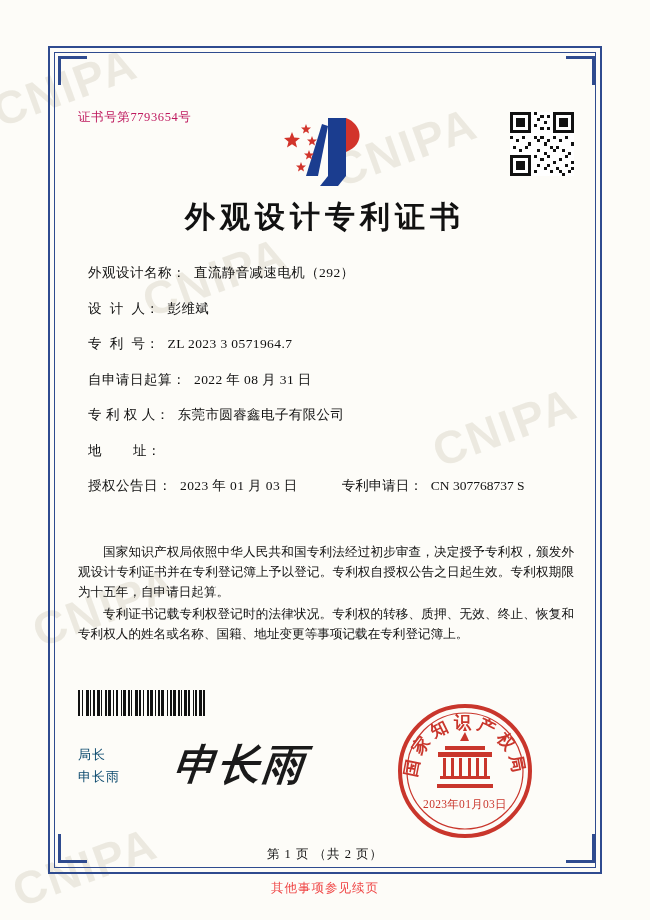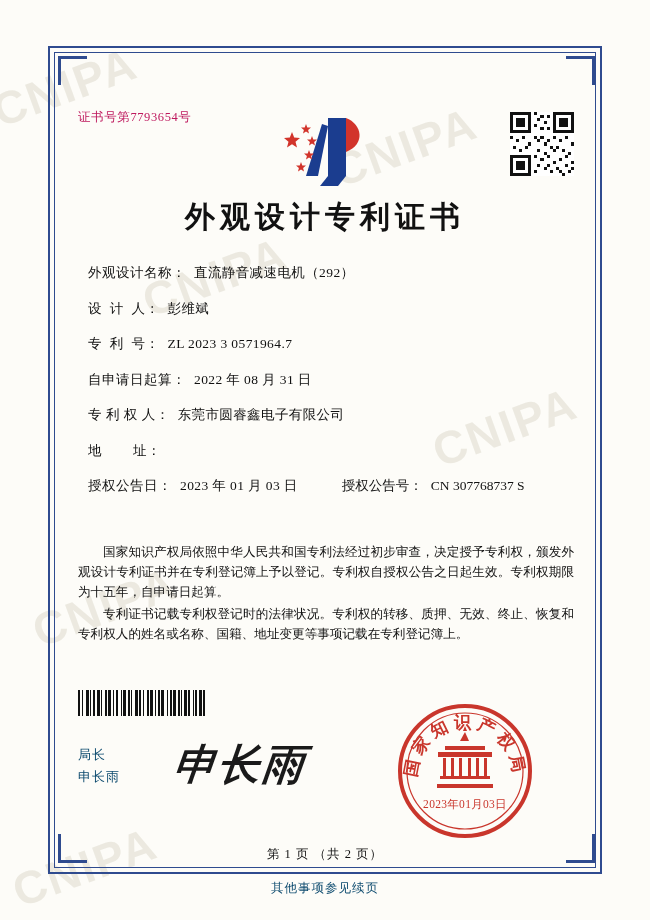--- a/index.html
+++ b/index.html
@@ -235,21 +235,21 @@
     letter-spacing: 1px;
   }
 
   .footer-note {
     position: absolute;
     left: 0;
     top: 880px;
     width: 650px;
     text-align: center;
     font-size: 12.5px;
-    color: #0c4a6e;
+    color: #ef4444;
     letter-spacing: 1px;
     z-index: 6;
   }
 </style>
 </head>
 <body>
 
 <div class="wm-layer">
   <div class="wm" style="left:-10px; top:60px; font-size:46px;">CNIPA</div>
   <div class="wm" style="left:330px; top:120px; font-size:46px;">CNIPA</div>
@@ -380,21 +380,21 @@
     <div class="field-row">
       <span class="field-label">专 利 权 人：</span>
       <span class="field-value">东莞市圆睿鑫电子有限公司</span>
     </div>
     <div class="field-row">
       <span class="field-label">地        址：</span>
     </div>
     <div class="field-row split">
       <span class="field-label">授权公告日：</span>
       <span class="field-value">2023 年 01 月 03 日</span>
-      <span class="sub-label">授权公告号：</span>
+      <span class="sub-label">专利申请日：</span>
       <span class="sub-value">CN 307768737 S</span>
     </div>
   </div>
 
   <div class="paras">
     <p>国家知识产权局依照中华人民共和国专利法经过初步审查，决定授予专利权，颁发外观设计专利证书并在专利登记簿上予以登记。专利权自授权公告之日起生效。专利权期限为十五年，自申请日起算。</p>
     <p>专利证书记载专利权登记时的法律状况。专利权的转移、质押、无效、终止、恢复和专利权人的姓名或名称、国籍、地址变更等事项记载在专利登记簿上。</p>
   </div>
 
   <div class="barcode">

